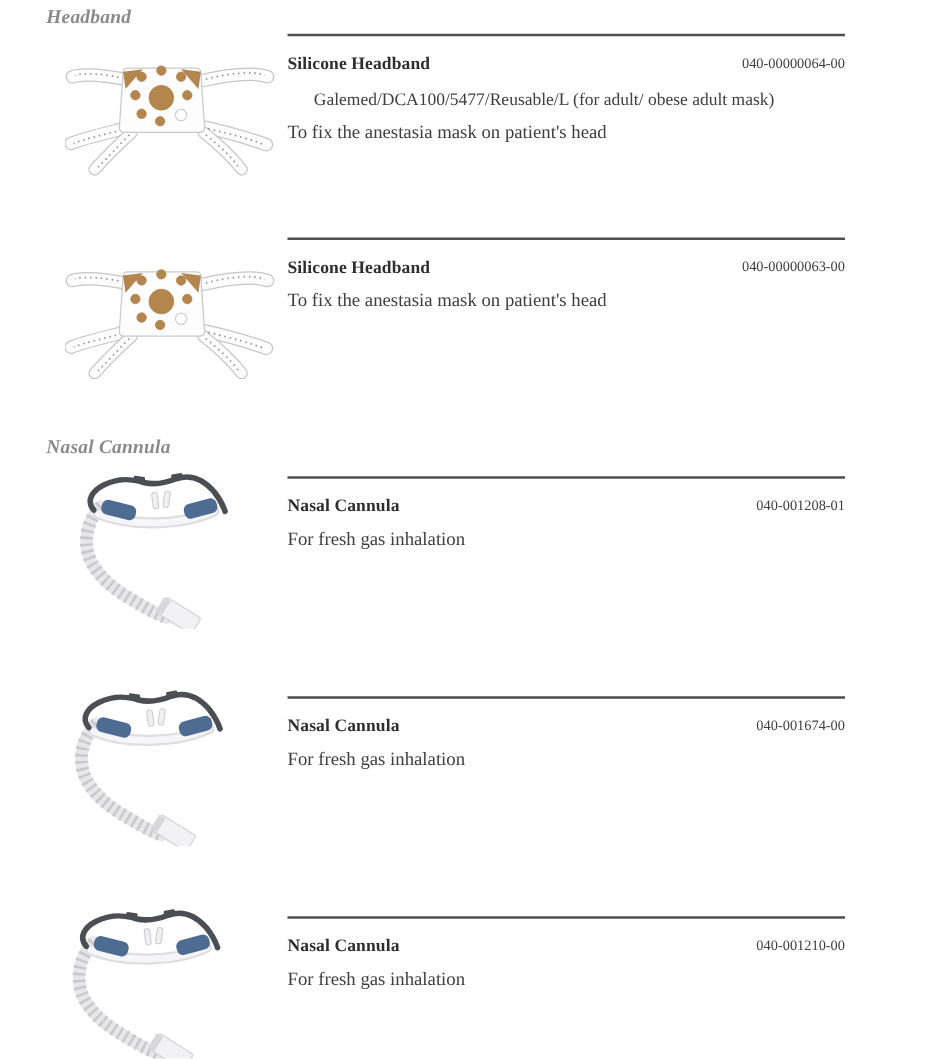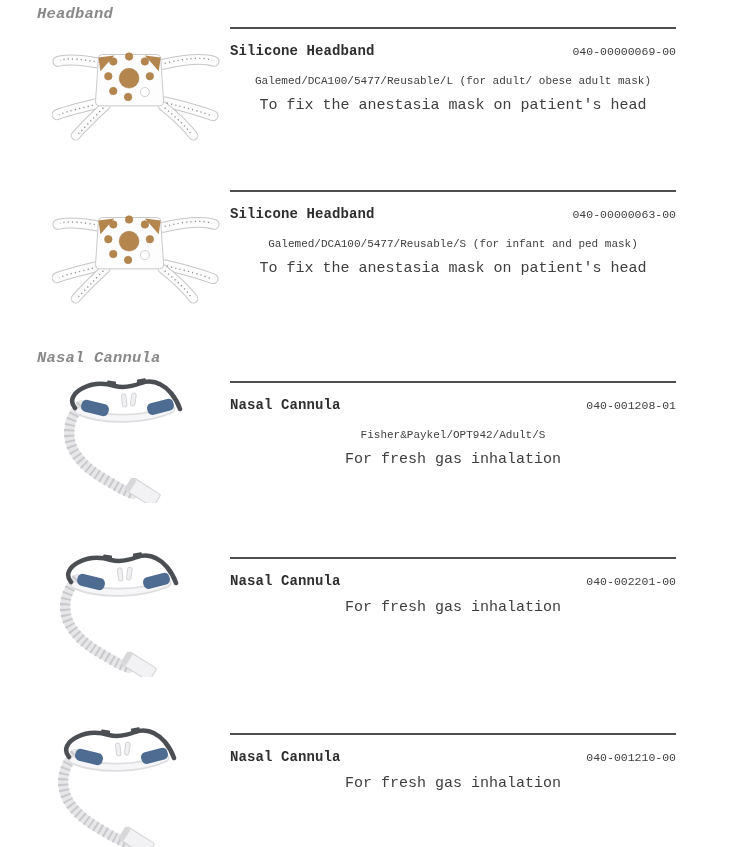--- a/index.html
+++ b/index.html
@@ -1,38 +1,38 @@
 <!DOCTYPE html>
 <html><head>
 <meta charset="utf-8">
 <style>
   html,body{margin:0;padding:0;background:#ffffff;}
   .page{
     position:relative;width:741px;height:847px;background:#ffffff;
-    font-family:Liberation Mono, monospace;overflow:hidden;text-align:center;
+    font-family:Liberation Serif, serif;overflow:hidden;
   }
   .section-heading{
     position:absolute;left:37px;
     font-size:15.5px;font-weight:700;font-style:italic;
     color:#8a8a8c;letter-spacing:.2px;
   }
   .product{position:absolute;left:0;width:618px;}
   .product-media{position:absolute;}
   .product-body{
     position:absolute;left:230px;width:446px;
     border-top:2px solid #4f4f50;padding-top:14px;box-sizing:border-box;
   }
   .title-row{display:flex;align-items:flex-start;}
   .product-title{
     font-size:14px;font-weight:700;color:#2e2e30;line-height:17px;letter-spacing:.1px;
   }
   .part-number{
     margin-left:auto;font-size:11.5px;color:#3e3e40;padding-top:2px;white-space:nowrap;
   }
-  .product-spec{margin-top:14px;font-size:11px;color:#3e3e40;line-height:14px;}
+  .product-spec{margin-top:14px;font-size:14px;color:#3e3e40;line-height:14px;margin-left:21px;}
   .product-desc{margin-top:11px;font-size:15px;color:#3e3e40;line-height:14px;}
   svg{display:block;}
 </style>
 </head>
 <body>
 
 <svg width="0" height="0" style="position:absolute" aria-hidden="true">
   <defs>
     <g id="headband-art">
 
@@ -110,71 +110,69 @@
 
   <div class="product" style="top:27px;height:163px;">
     <div class="product-media" style="left:52px;top:21px;">
       <svg width="168" height="95" viewBox="0 0 170 95">
         <use href="#headband-art"></use>
       </svg>
     </div>
     <div class="product-body">
       <div class="title-row">
         <span class="product-title">Silicone Headband</span>
-        <span class="part-number">040-00000069-00</span>
+        <span class="part-number">040-00000064-00</span>
       </div>
       <div class="product-spec">Galemed/DCA100/5477/Reusable/L (for adult/ obese adult mask)</div>
       <div class="product-desc">To fix the anestasia mask on patient's head</div>
     </div>
   </div>
 
   <div class="product" style="top:190px;height:160px;">
     <div class="product-media" style="left:52px;top:21px;">
       <svg width="168" height="95" viewBox="0 0 170 95">
         <use href="#headband-art"></use>
       </svg>
     </div>
     <div class="product-body">
       <div class="title-row">
         <span class="product-title">Silicone Headband</span>
         <span class="part-number">040-00000063-00</span>
       </div>
-      <div class="product-spec">Galemed/DCA100/5477/Reusable/S (for infant and ped mask)</div>
       <div class="product-desc">To fix the anestasia mask on patient's head</div>
     </div>
   </div>
 
   <div class="section-heading" style="top:349px;">Nasal Cannula</div>
 
   <div class="product" style="top:381px;height:176px;">
     <div class="product-media" style="left:64px;top:-6px;">
       <svg width="127" height="128" viewBox="0 0 125 128">
         <use href="#cannula-art"></use>
       </svg>
     </div>
     <div class="product-body">
       <div class="title-row">
         <span class="product-title">Nasal Cannula</span>
         <span class="part-number">040-001208-01</span>
       </div>
-      <div class="product-spec">Fisher&amp;Paykel/OPT942/Adult/S</div>
       <div class="product-desc">For fresh gas inhalation</div>
     </div>
   </div>
 
   <div class="product" style="top:557px;height:176px;">
     <div class="product-media" style="left:60px;top:-8px;">
       <svg width="127" height="128" viewBox="0 0 125 128">
         <use href="#cannula-art"></use>
       </svg>
     </div>
     <div class="product-body">
       <div class="title-row">
         <span class="product-title">Nasal Cannula</span>
-        <span class="part-number">040-002201-00</span>
+        <span class="part-number">040-001674-00</span>
       </div>
       <div class="product-desc">For fresh gas inhalation</div>
     </div>
   </div>
 
   <div class="product" style="top:733px;height:114px;">
     <div class="product-media" style="left:58px;top:-9px;">
       <svg width="127" height="128" viewBox="0 0 125 128">
         <use href="#cannula-art"></use>
       </svg>

